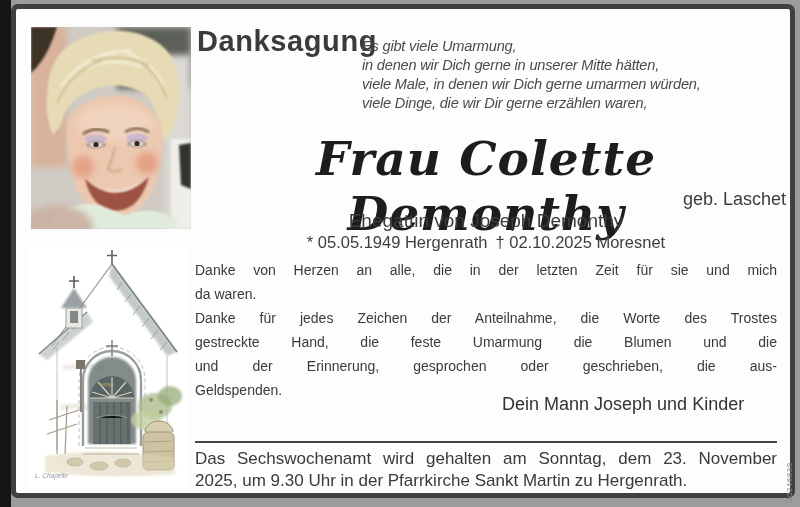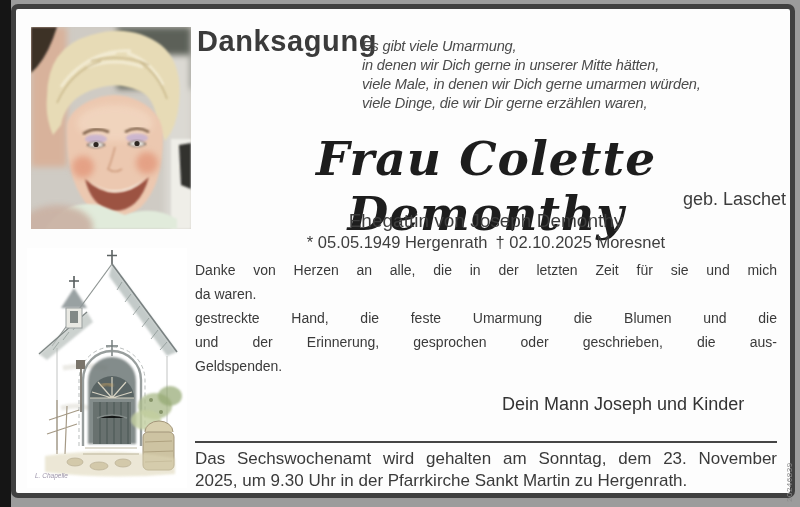--- a/index.html
+++ b/index.html
@@ -168,20 +168,21 @@
     <div class="name">Frau Colette Demonthy</div>
     <div class="maiden">geb. Laschet</div>
     <div class="relation">Ehegattin von Joseph Demonthy</div>
     <div class="dates">
       <span>* 05.05.1949 Hergenrath</span><span class="death">† 02.10.2025 Moresnet</span>
     </div>
 
     <div class="bodytext">
       <div class="jline">Danke von Herzen an alle, die in der letzten Zeit für sie und mich</div>
       <div>da waren.</div>
+      <div class="jline">Danke für jedes Zeichen der Anteilnahme, die Worte des Trostes</div>
       <div class="jline">gestreckte Hand, die feste Umarmung die Blumen und die</div>
       <div class="jline">und der Erinnerung, gesprochen oder geschrieben, die aus-</div>
       <div>Geldspenden.</div>
     </div>
 
     <div class="closing">
       <div>Dein Mann Joseph und Kinder</div>
     </div>
 
     <div class="rule"></div>

